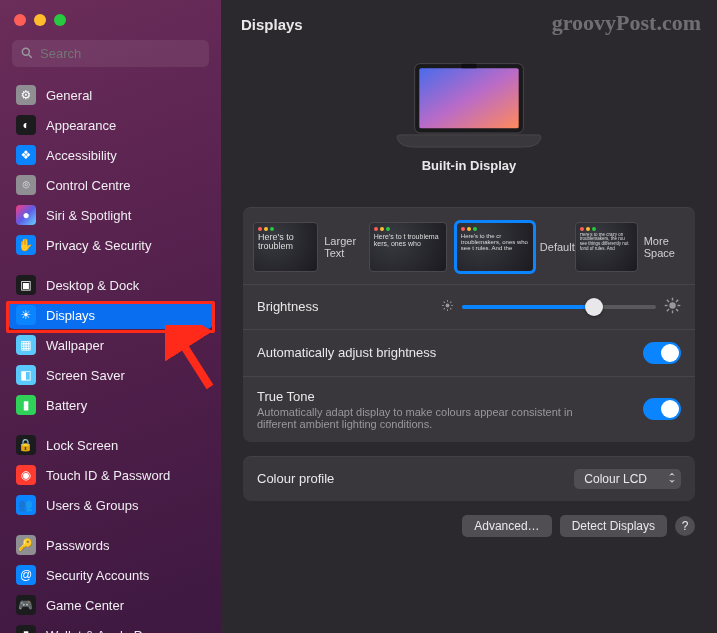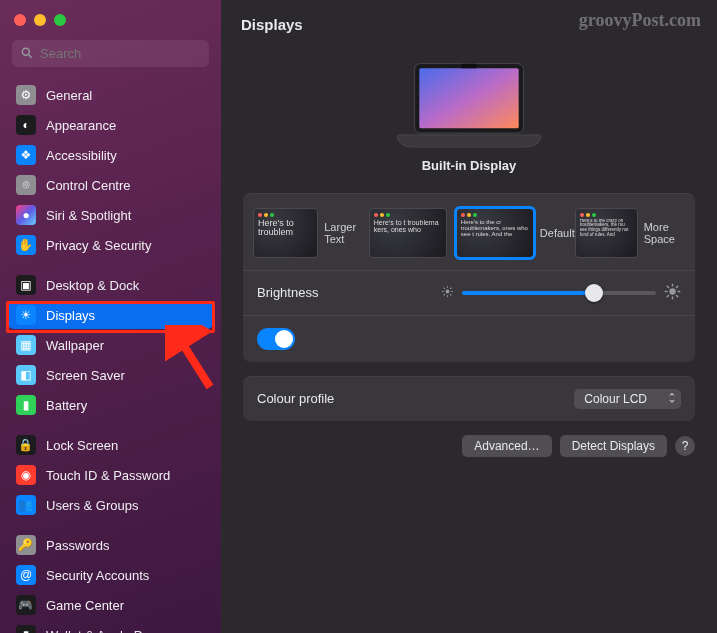--- a/index.html
+++ b/index.html
@@ -86,28 +86,28 @@
     display: flex; flex-direction: column;
     overflow: hidden;
   }
   .titlebar {
     height: 48px; display: flex; align-items: center;
     padding: 0 20px; font-weight: 600; font-size: 15px;
     position: relative;
   }
   .watermark {
     position: absolute; right: 16px; top: 10px;
-    font-family: Georgia, serif; font-size: 18px;
+    font-family: Georgia, serif; font-size: 22px;
     color: rgba(240,240,245,0.35);
   }
   .content { flex:1; overflow-y:auto; padding: 4px 22px 18px 22px; }
   .content::-webkit-scrollbar{width:14px}
   .content::-webkit-scrollbar-thumb{background:#4a484c;border-radius:7px;border:3px solid #2b292d}
 
-  .preview { display:flex; flex-direction:column; align-items:center; margin:6px 0 20px }
+  .preview { display:flex; flex-direction:column; align-items:center; margin:6px 0 34px }
   .laptop { width:150px; }
   .disp-name { margin-top:6px; font-weight:600; font-size:13px }
 
   .panel {
     background:#39373b; border-radius:8px;
     border-top:1px solid rgba(255,255,255,0.05);
   }
   .res-row { display:flex; justify-content:space-around; padding:14px 10px 12px }
   .res-opt { display:flex; flex-direction:row; align-items:center; gap:6px; cursor:default; }
   .res-thumb {
@@ -371,23 +371,31 @@
                     <line x1="17" y1="17" x2="20" y2="20"></line>
                     <line x1="17" y1="7" x2="20" y2="4"></line>
                     <line x1="4" y1="20" x2="7" y2="17"></line>
                   </g>
                 </svg>
             </span>
           </div>
         </div>
 
         <div class="row">
+          <span class="lbl">Automatically adjust brightness</span>
           <div class="toggle"></div>
         </div>
 
+        <div class="row">
+          <div>
+            <div class="lbl">True Tone</div>
+            <div class="sub">Automatically adapt display to make colours appear consistent in different ambient lighting conditions.</div>
+          </div>
+          <div class="toggle"></div>
+        </div>
       </div>
 
       <div class="panel mt">
         <div class="row">
           <span class="lbl">Colour profile</span>
           <button class="popup">Colour LCD</button>
         </div>
       </div>
 
       <div class="footer-btns">

